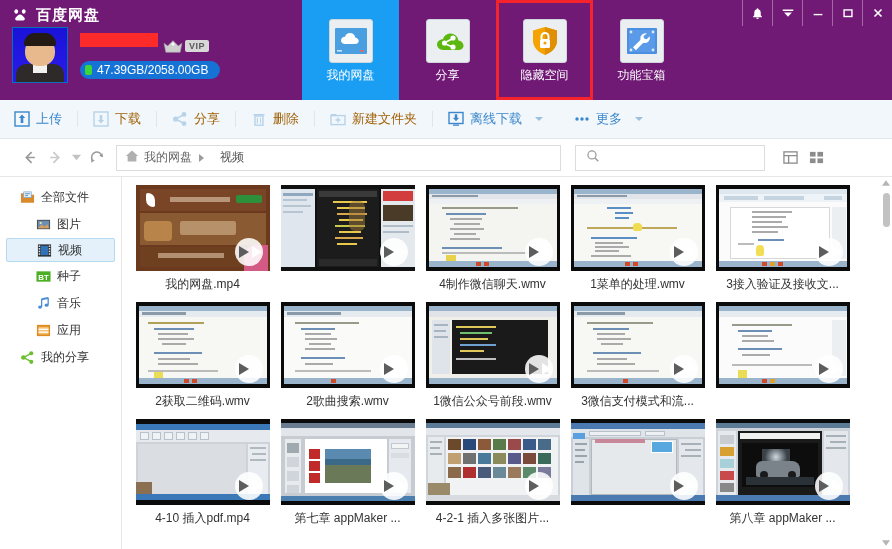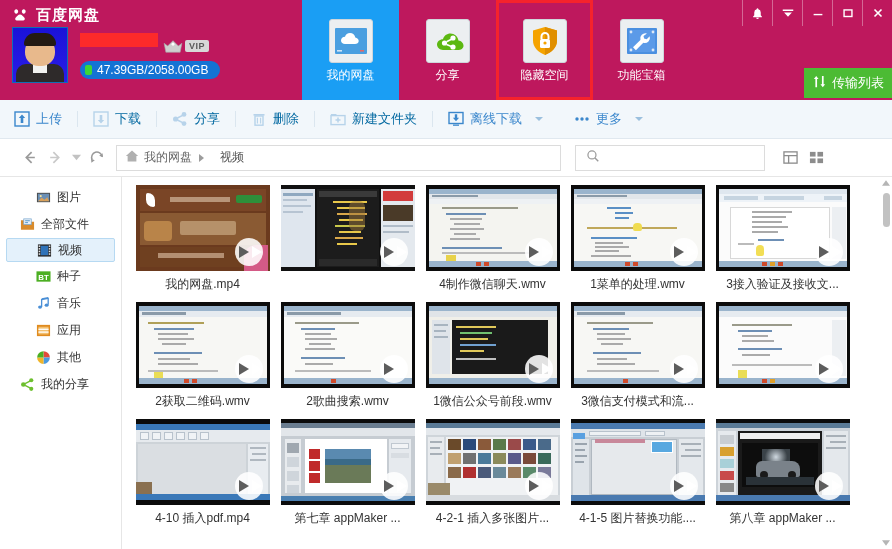--- a/index.html
+++ b/index.html
@@ -7,21 +7,21 @@
     width: 892px; height: 549px;
     font-family: "Liberation Sans", "DejaVu Sans", sans-serif;
     overflow: hidden;
     background: #fff;
   }
   #app { width: 892px; height: 549px; position: relative; }
 
   
   .header {
     position: absolute; top: 0; left: 0; width: 892px; height: 100px;
-    background: #be185d;
+    background: #701a75;
     overflow: hidden;
   }
   .brand {
     position: absolute; left: 10px; top: 5px;
     display: flex; align-items: center; gap: 6px;
     color: #fff;
   }
   .brand-logo { width: 20px; height: 20px; display: block; }
   .brand-text { font-size: 15px; font-weight: bold; color: #fff; letter-spacing: 1px; }
 
@@ -119,21 +119,21 @@
   
   .toolbar {
     position: absolute; top: 100px; left: 0; width: 892px; height: 39px;
     background: #f2f7fb; border-bottom: 1px solid #e0e8ef;
     display: flex; align-items: center; padding-left: 14px;
   }
   .tb-item {
     display: flex; align-items: center; gap: 6px;
     font-size: 13px; color: #3b87cc; cursor: pointer; user-select: none;
   }
-  .tb-item.disabled { color: #0369a1; cursor: default; }
+  .tb-item.disabled { color: #a16207; cursor: default; }
   .tb-sep { width: 1px; height: 16px; background: #dbe6ef; margin: 0 15px; }
   .tb-caret {
     width: 0; height: 0; border-left: 4px solid transparent; border-right: 4px solid transparent;
     border-top: 4px solid #9bc0de; margin-left: 7px;
   }
   .tb-icon { width: 16px; height: 16px; display: block; }
 
   
   .navbar {
     position: absolute; top: 139px; left: 0; width: 892px; height: 38px;
@@ -361,28 +361,20 @@
             <rect x="3.5" y="4.5" width="9" height="7.5" fill="none" stroke="#fff" stroke-width="1.6"></rect>
           </svg>
       </div>
       <div class="winbtn">
         <svg width="14" height="14" viewBox="0 0 16 16">
             <path stroke="#fff" stroke-width="1.9" d="M4 4l8 8M12 4l-8 8"></path>
           </svg>
       </div>
     </div>
 
-    <div class="transfer-btn">
-      <span>
-        <svg width="15" height="15" viewBox="0 0 16 16">
-            <path fill="#fff" d="M4.5 2l2.5 3.2H5.4V14H3.6V5.2H2zM11.5 14L9 10.8h1.6V2h1.8v8.8H14z"></path>
-          </svg>
-      </span>
-      <span>传输列表</span>
-    </div>
   </div>
 
   <div class="toolbar">
 
     <div class="tb-item">
       <span>
         <svg class="tb-icon" viewBox="0 0 16 16">
             <rect x="1" y="1" width="14" height="14" fill="none" stroke="#3b87cc" stroke-width="1.4"></rect>
             <path fill="#3b87cc" d="M8 3.5l3.2 3.6H9.3V12H6.7V7.1H4.8z"></path>
           </svg>
@@ -520,41 +512,41 @@
           <rect x="1" y="2" width="6" height="5" fill="#8c8c8c"></rect>
           <rect x="9" y="2" width="6" height="5" fill="#8c8c8c"></rect>
           <rect x="1" y="9" width="6" height="5" fill="#8c8c8c"></rect>
           <rect x="9" y="9" width="6" height="5" fill="#8c8c8c"></rect>
         </svg>
     </div>
   </div>
 
   <div class="sidebar">
 
+    <div class="side-item">
+      <span>
+        <svg class="si-icon" viewBox="0 0 16 16">
+            <path fill="#d98b2b" d="M1 3.5h5.5l1.2 1.5H15v8.5H1z"></path>
+            <rect x="4" y="2" width="8" height="6" fill="#e8f0f8" stroke="#7aa8cf" stroke-width=".8"></rect>
+            <path stroke="#4a90c8" stroke-width="1" d="M5.5 4h5M5.5 6h3"></path>
+          </svg>
+      </span>
+      <span>全部文件</span>
+    </div>
+
     <div class="side-item sub">
       <span>
         <svg class="si-icon" viewBox="0 0 16 16">
             <rect x="1" y="3" width="14" height="10" fill="#4b4b4b"></rect>
             <rect x="2" y="4" width="12" height="8" fill="#6a8fb5"></rect>
             <path fill="#d8a05a" d="M2 12l4-4 3 2.4 3-2.6 2 4.2z"></path>
             <circle cx="5" cy="6.4" r="1.2" fill="#f6e3a0"></circle>
           </svg>
       </span>
       <span>图片</span>
-    </div>
-
-    <div class="side-item">
-      <span>
-        <svg class="si-icon" viewBox="0 0 16 16">
-            <path fill="#d98b2b" d="M1 3.5h5.5l1.2 1.5H15v8.5H1z"></path>
-            <rect x="4" y="2" width="8" height="6" fill="#e8f0f8" stroke="#7aa8cf" stroke-width=".8"></rect>
-            <path stroke="#4a90c8" stroke-width="1" d="M5.5 4h5M5.5 6h3"></path>
-          </svg>
-      </span>
-      <span>全部文件</span>
     </div>
 
 
     <div class="side-item sub active">
       <span>
         <svg class="si-icon" viewBox="0 0 16 16">
             <rect x="1" y="1.5" width="14" height="13" fill="#2d2d2d"></rect>
             <rect x="4" y="3" width="8" height="10" fill="#2f72b8"></rect>
             <g fill="#e8e8e8">
               <rect x="1.8" y="2.6" width="1.6" height="1.6"></rect>
@@ -598,31 +590,20 @@
         <svg class="si-icon" viewBox="0 0 16 16">
             <rect x="1" y="2" width="14" height="12" fill="#e08b1f"></rect>
             <rect x="2.6" y="4" width="10.8" height="8.2" fill="#f3c070"></rect>
             <rect x="2.6" y="6" width="10.8" height="1.4" fill="#fff"></rect>
             <rect x="2.6" y="9" width="10.8" height="1.4" fill="#fff"></rect>
           </svg>
       </span>
       <span>应用</span>
     </div>
 
-    <div class="side-item sub">
-      <span>
-        <svg class="si-icon" viewBox="0 0 16 16">
-            <path fill="#e24a3a" d="M8 8V1.2A6.8 6.8 0 0114.8 8z"></path>
-            <path fill="#4a9ae0" d="M8 8h6.8A6.8 6.8 0 018 14.8z"></path>
-            <path fill="#f0b429" d="M8 8v6.8A6.8 6.8 0 011.2 8z"></path>
-            <path fill="#4caf23" d="M8 8H1.2A6.8 6.8 0 018 1.2z"></path>
-          </svg>
-      </span>
-      <span>其他</span>
-    </div>
 
     <div class="side-item">
       <span>
         <svg class="si-icon" viewBox="0 0 16 16">
             <circle cx="12" cy="3.4" r="2.2" fill="#6dbf2e"></circle>
             <circle cx="3.6" cy="8" r="2.5" fill="#6dbf2e"></circle>
             <circle cx="12" cy="12.6" r="2.2" fill="#6dbf2e"></circle>
             <path stroke="#6dbf2e" stroke-width="1.5" d="M5.4 7l5.2-2.6M5.4 9l5.2 2.6"></path>
           </svg>
       </span>
@@ -1025,21 +1006,20 @@
             <div style="position:absolute;right:2px;top:20px;width:24px;bottom:10px;background:#e4e8ec"></div>
             <div style="position:absolute;right:4px;top:24px;width:20px;height:2px;background:#a8b0b8"></div>
             <div style="position:absolute;right:4px;top:30px;width:16px;height:2px;background:#a8b0b8"></div>
             <div style="position:absolute;right:4px;top:36px;width:20px;height:2px;background:#a8b0b8"></div>
             <div style="position:absolute;left:0;bottom:4px;right:0;height:6px;background:#4a7ab0"></div>
           </div>
           <div class="play">
               <span class="play-tri"></span>
             </div>
         </div>
-        <div class="fname">4-1-5 图片替换功能....</div>
       </div>
 
       <div class="cell">
         <div class="thumb">
           <div class="inner" style="background:#0b0b0b">
             <div style="position:absolute;left:0;top:4px;right:0;bottom:4px;background:#cdd3d9"></div>
             <div style="position:absolute;left:0;top:4px;right:0;height:5px;background:#5a7a96"></div>
             <div style="position:absolute;left:2px;top:12px;width:18px;bottom:10px;background:#e6eaee"></div>
             <div style="position:absolute;left:4px;top:16px;width:14px;height:9px;background:#c8cdd2"></div>
             <div style="position:absolute;left:4px;top:28px;width:14px;height:9px;background:#d8a030"></div>

